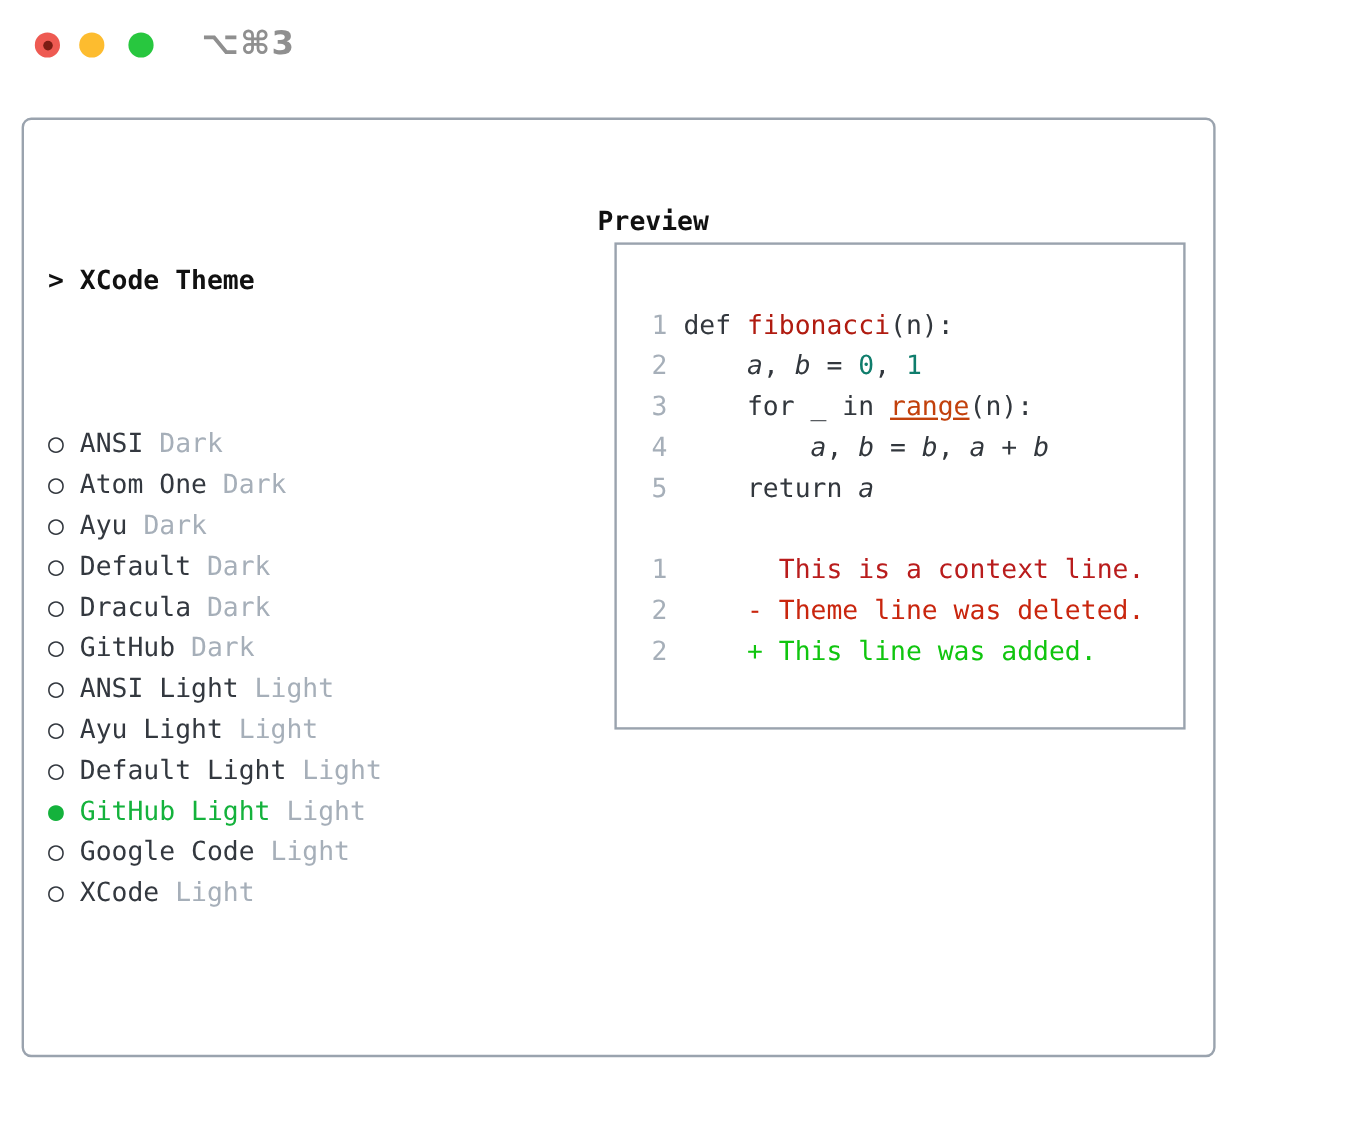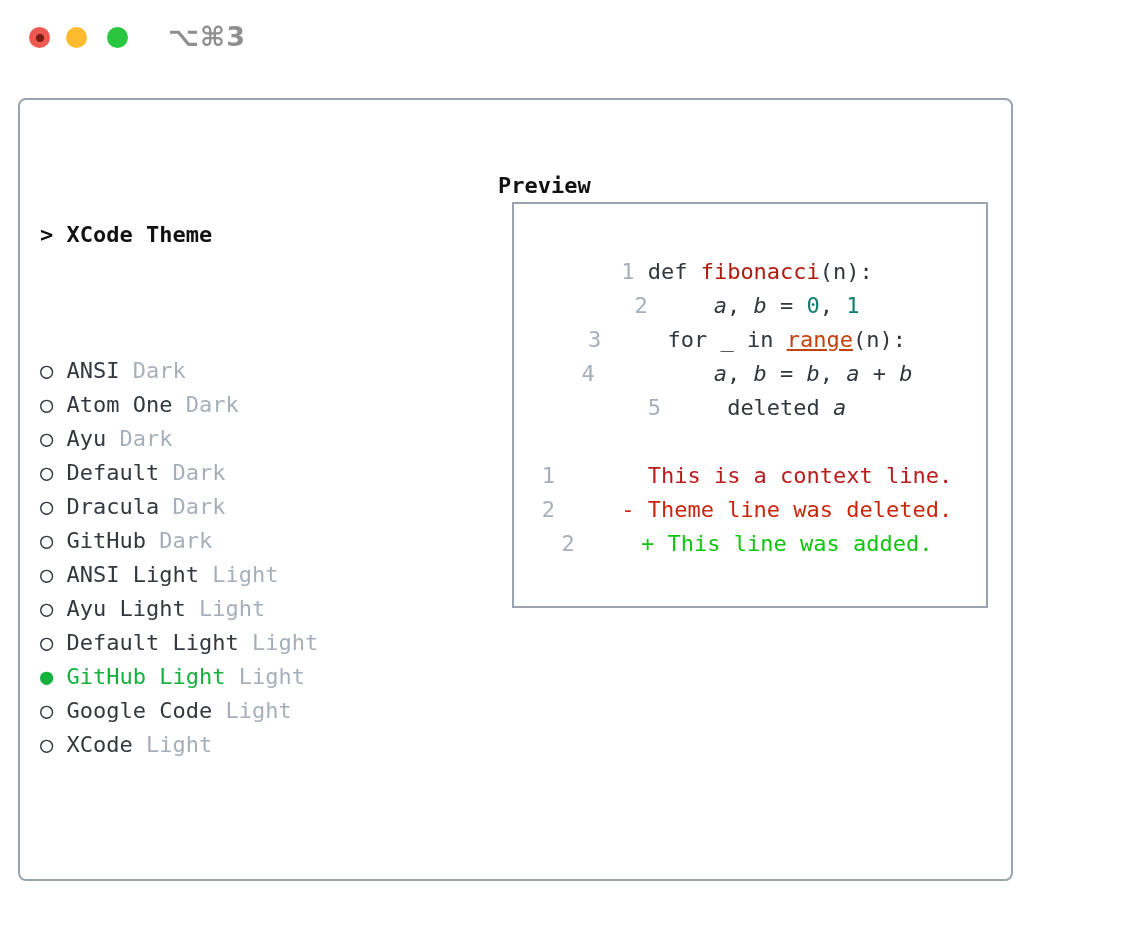--- a/index.html
+++ b/index.html
@@ -37,21 +37,21 @@
   .section-header .marker{display:inline-block;width:2ch;color:var(--header);font-weight:bold;}
   .bullet{display:inline-block;width:2ch;color:var(--text);}
   .option .opt-name{color:var(--text);}
   .option .variant{color:var(--muted);}
   .option.selected .bullet,.option.selected .opt-name{color:var(--green);}
 
   
   .preview-title{position:absolute;left:478px;top:50px;height:34px;font-size:22px;line-height:34px;
     font-weight:bold;color:var(--header);white-space:pre;margin-top:19px;}
   .preview-box{position:absolute;left:492px;top:102px;width:476px;height:406px;
-    border:2px solid var(--border);background:#ffffff;padding:51px 10px 0 4px;overflow:hidden;text-align:center;}
+    border:2px solid var(--border);background:#ffffff;padding:51px 10px 0 29px;overflow:hidden;}
   .preview-box .line{height:34px;font-size:22px;line-height:34px;white-space:pre;}
   .seg-num{color:#a6afb9;}
   .seg-plain{color:#32373d;}
   .seg-func{color:#b01b10;}
   .seg-numlit{color:#0f7d6c;}
   .seg-builtin{color:#c2410c;text-decoration:underline;}
   .seg-var{color:#32373d;font-style:italic;}
   .seg-ctx{color:#b91c1c;}
   .seg-del{color:#c9260e;}
   .seg-add{color:#10c50f;margin-top:26px;}
@@ -88,21 +88,21 @@
       
     </div>
 
     <div class="preview-title">Preview</div>
 
     <div class="preview-box" id="preview-box">
         <div class="line"><span class="seg-num">1</span><span class="seg-plain"> def </span><span class="seg-func">fibonacci</span><span class="seg-plain">(n):</span></div>
         <div class="line"><span class="seg-num">2</span><span class="seg-plain">     </span><span class="seg-var">a</span><span class="seg-plain">, </span><span class="seg-var">b</span><span class="seg-plain"> = </span><span class="seg-numlit">0</span><span class="seg-plain">, </span><span class="seg-numlit">1</span></div>
         <div class="line"><span class="seg-num">3</span><span class="seg-plain">     for _ in </span><span class="seg-builtin">range</span><span class="seg-plain">(n):</span></div>
         <div class="line"><span class="seg-num">4</span><span class="seg-plain">         </span><span class="seg-var">a</span><span class="seg-plain">, </span><span class="seg-var">b</span><span class="seg-plain"> = </span><span class="seg-var">b</span><span class="seg-plain">, </span><span class="seg-var">a</span><span class="seg-plain"> + </span><span class="seg-var">b</span></div>
-        <div class="line"><span class="seg-num">5</span><span class="seg-plain">     deleted </span><span class="seg-var">a</span></div>
+        <div class="line"><span class="seg-num">5</span><span class="seg-plain">     return </span><span class="seg-var">a</span></div>
         <div class="line"></div>
         <div class="line"><span class="seg-num">1</span><span class="seg-plain">       </span><span class="seg-ctx">This is a context line.</span></div>
         <div class="line"><span class="seg-num">2</span><span class="seg-plain">     </span><span class="seg-del">- Theme line was deleted.</span></div>
         <div class="line"><span class="seg-num">2</span><span class="seg-plain">     </span><span class="seg-add">+ This line was added.</span></div>
       </div>
 
   </div>
 </div>
 
 </body></html>

